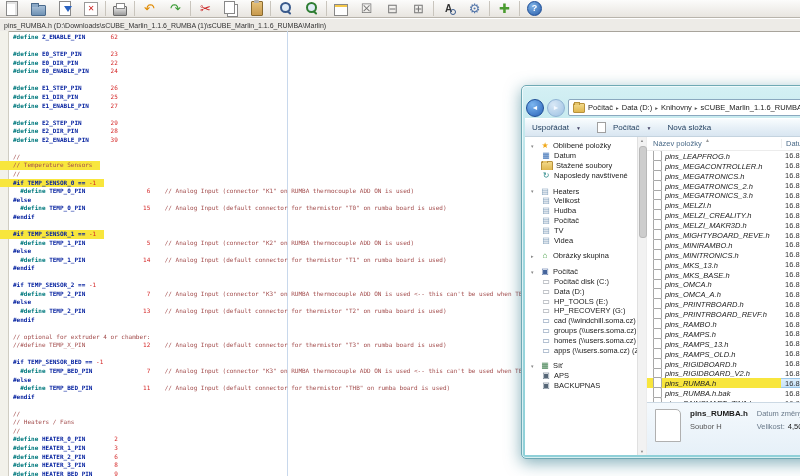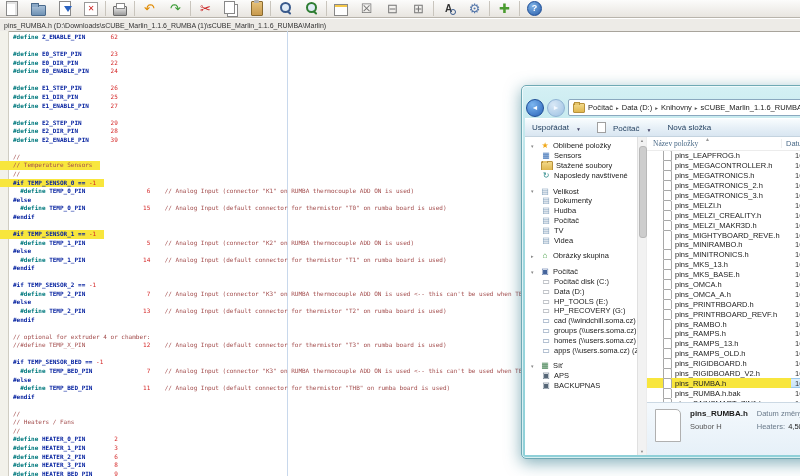--- a/index.html
+++ b/index.html
@@ -89,21 +89,21 @@
     white-space:nowrap;overflow:hidden;}
   .crumb{display:flex;align-items:center;gap:3px;}
   .crumb-sep{color:#555;font-size:5.5px;}
   .mini-folder{width:10px;height:8px;background:linear-gradient(#f2d98a,#e0b74e);
     border:1px solid #b8923c;border-radius:1px;position:relative;flex:none;}
   .mini-folder::before{content:"";position:absolute;top:-2px;left:0;width:4px;height:2px;
     background:#e8c669;border:1px solid #b8923c;border-bottom:none;}
   .cmd-bar{height:17px;background:linear-gradient(#f8fcfe,#e4eef6 60%,#d9e6f1);
     border-top:1px solid #fff;border-bottom:1px solid #c4d3df;display:flex;align-items:center;
     font-size:8px;color:#1e3c5c;padding-left:7px;gap:16px;}
-  .cmd-item{display:flex;gap:7px;align-items:flex-end;white-space:nowrap;}
+  .cmd-item{display:flex;gap:7px;align-items:center;white-space:nowrap;}
   .cmd-caret{font-size:5px;color:#446;}
   .mini-page{width:7px;height:9px;background:#fff;border:1px solid #a0a0a0;flex:none;}
 
   .main{flex:1;display:flex;background:#fff;overflow:hidden;}
   .navpane{width:106px;flex:none;position:relative;padding:4px 9px 0 6px;font-size:7.5px;color:#222;}
   .nav-item{height:9.8px;display:flex;align-items:center;gap:3px;white-space:nowrap;overflow:hidden;}
   .nav-head{margin-top:6px;}
   .nav-head:first-child{margin-top:0;}
   .nav-child{padding-left:10px;}
   .nv-tw{width:6px;font-size:5px;color:#888;flex:none;}
@@ -111,27 +111,27 @@
   .nav-scroll{position:absolute;right:0;top:0;bottom:0;width:8px;background:#f2f2f2;
     border-left:1px solid #e0e0e0;}
   .nav-scroll .thumb{position:absolute;top:9px;left:1px;width:6px;height:90px;background:#cdcdcd;
     border-radius:3px;border:1px solid #b8b8b8;}
   .nav-scroll .arr{position:absolute;left:0;width:8px;font-size:4px;color:#888;text-align:center;}
   .nav-scroll .arr.up{top:1px;} .nav-scroll .arr.dn{bottom:1px;}
 
   .filelist{flex:1;display:flex;flex-direction:column;border-left:1px solid #ececec;min-width:0;}
   .list-head{height:13px;display:flex;align-items:center;font-size:7.5px;color:#4a6a88;
     border-bottom:1px solid #ececec;flex:none;}
-  .col-name{width:128px;padding-left:6px;border-right:1px solid #eee;position:relative;flex:none;font-family:Liberation Serif, serif;}
+  .col-name{width:128px;padding-left:6px;border-right:1px solid #eee;position:relative;flex:none;}
   .sort-caret{position:absolute;top:-2px;left:58px;font-size:5px;color:#999;}
   .col-date{padding-left:4px;white-space:nowrap;}
   .rows{flex:1;overflow:hidden;}
   .frow{height:9.9px;display:flex;align-items:center;font-size:7.5px;color:#222;}
-  .frow .fname{width:128px;flex:none;display:flex;align-items:center;gap:3px;padding-left:16px;
-    white-space:nowrap;overflow:hidden;height:100%;}
+  .frow .fname{width:128px;flex:none;display:flex;align-items:flex-end;gap:3px;padding-left:6px;
+    white-space:nowrap;overflow:hidden;height:100%;font-style:italic;}
   .frow .fdate{white-space:nowrap;color:#333;padding-left:4px;}
   .frow.sel{background:linear-gradient(#dff0fc,#c3e0f7);box-shadow:inset 0 0 0 1px #9cc8ea;}
   .frow.sel .fname{background:#f8e63d;}
   .ic-file{width:7px;height:9px;background:#fff;border:1px solid #a8a8a8;border-radius:0 2px 0 0;flex:none;}
 
   .details{height:46px;flex:none;background:linear-gradient(#f4f9fd,#e6f0f8);
     border-top:1px solid #ccd9e4;display:flex;padding:6px 4px 0 8px;gap:9px;font-size:7.5px;}
   .big-icon{width:24px;height:31px;background:#fff;border:1px solid #b0b0b0;border-radius:0 5px 0 0;flex:none;}
   .d-col{display:flex;flex-direction:column;gap:4px;white-space:nowrap;}
   .d-name{font-weight:bold;font-size:8px;color:#1a1a1a;}
@@ -230,38 +230,38 @@
     <div class="main">
       <div class="navpane">
         <div id="navtree">
             <div class="nav-item nav-head">
               <span class="nv-tw">▾</span>
               <span class="nv-ic" style="color: rgb(240, 168, 24);">★</span>
               <span>Oblíbené položky</span>
             </div>
             <div class="nav-item nav-child">
               <span class="nv-ic" style="color: rgb(58, 111, 181);">▦</span>
-              <span>Sensors</span>
+              <span>Datum</span>
             </div>
             <div class="nav-item nav-child">
               <span class="mini-folder"></span>
               <span>Stažené soubory</span>
             </div>
             <div class="nav-item nav-child">
               <span class="nv-ic" style="color: rgb(46, 139, 139);">↻</span>
               <span>Naposledy navštívené</span>
             </div>
             <div class="nav-item nav-head">
               <span class="nv-tw">▾</span>
               <span class="nv-ic" style="color: rgb(127, 157, 185);">▤</span>
+              <span>Heaters</span>
+            </div>
+            <div class="nav-item nav-child">
+              <span class="nv-ic" style="color: rgb(127, 157, 185);">▤</span>
               <span>Velikost</span>
-            </div>
-            <div class="nav-item nav-child">
-              <span class="nv-ic" style="color: rgb(127, 157, 185);">▤</span>
-              <span>Dokumenty</span>
             </div>
             <div class="nav-item nav-child">
               <span class="nv-ic" style="color: rgb(127, 157, 185);">▤</span>
               <span>Hudba</span>
             </div>
             <div class="nav-item nav-child">
               <span class="nv-ic" style="color: rgb(127, 157, 185);">▤</span>
               <span>Počítač</span>
             </div>
             <div class="nav-item nav-child">
@@ -531,21 +531,21 @@
           <div class="big-icon"></div>
           <div class="d-col" style="width:58px;">
             <span class="d-name">pins_RUMBA.h</span>
             <span class="d-type">Soubor H</span>
           </div>
           <div class="d-col" style="width:100px;">
             <span class="d-field">
                 <span class="d-lab">Datum změny:</span>
               </span>
             <span class="d-field">
-                <span class="d-lab">Heaters:</span>
+                <span class="d-lab">Velikost:</span>
               <span class="d-val">4,50 kB</span>
               </span>
           </div>
 
         </div>
       </div>
     </div>
   </div>
 </div>
 

